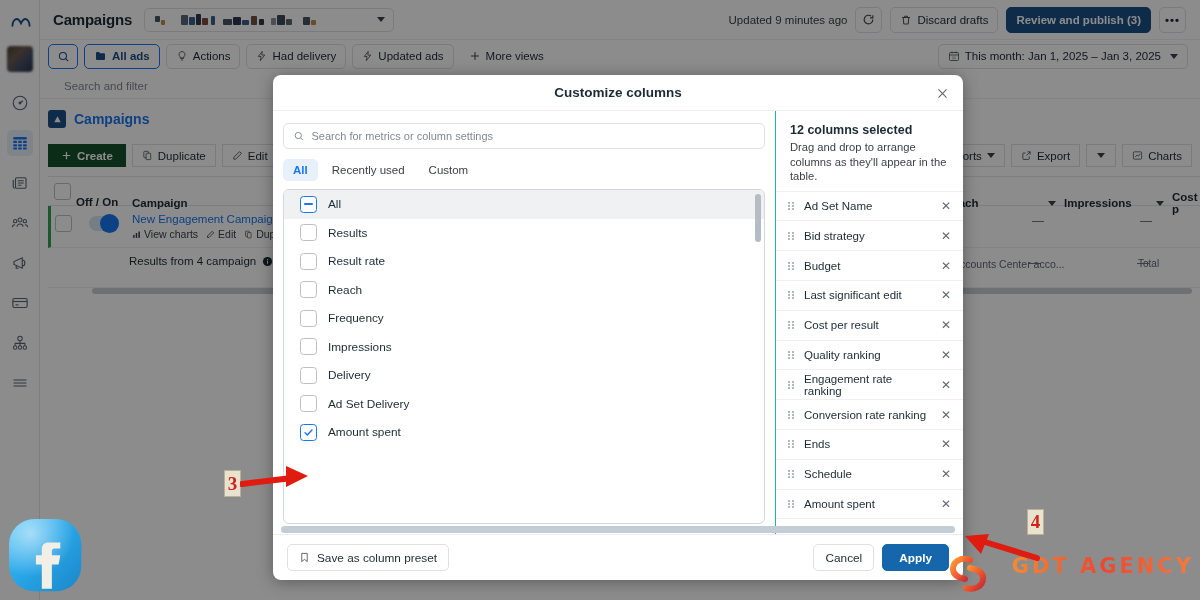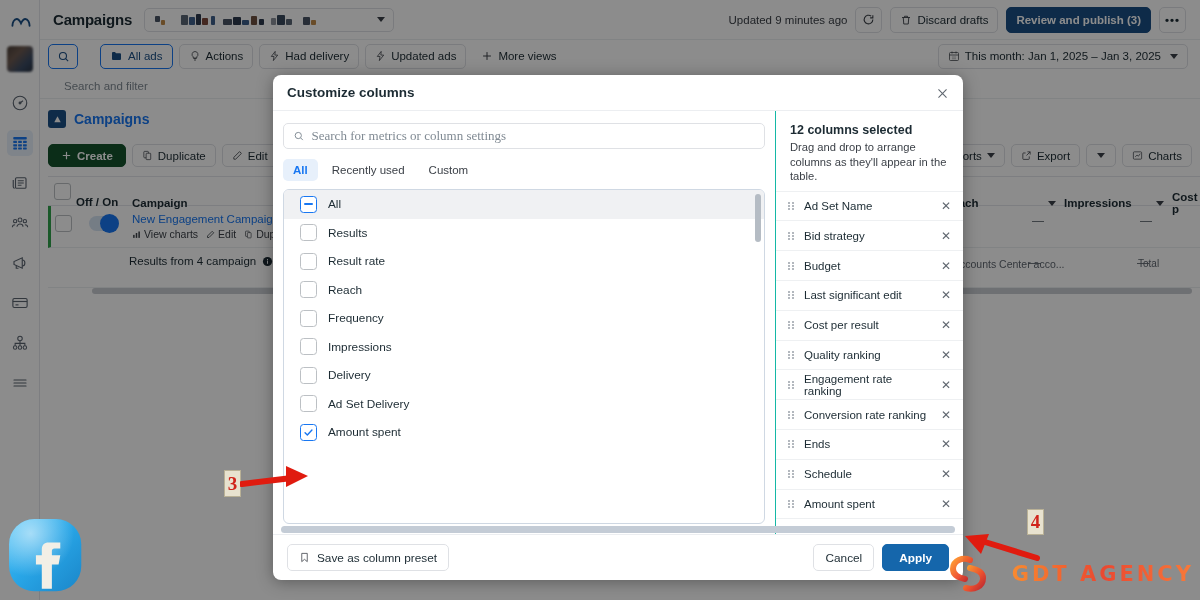--- a/index.html
+++ b/index.html
@@ -58,39 +58,39 @@
 
   
   .filterbar {
     position:absolute; left:40px; top:40px; right:0; height:32px; background:#fff;
     display:flex; align-items:center; padding:0 8px; gap:6px;
   }
   .fchip {
     height:25px; border:1px solid #dfe1e5; border-radius:5px; background:#fff;
     display:flex; align-items:center; gap:5px; padding:0 9px; font-size:11.5px; color:#1c2b33; white-space:nowrap;
   }
-  .fchip.sel { border-color:#1877f2; color:#1b4f85; font-weight:400;margin-left:16px; }
+  .fchip.sel { border-color:#1877f2; color:#1b4f85; font-weight:700; }
   .fchip.plain { border:none; }
   .fchip.search { width:30px; padding:0; justify-content:center; border-color:#1877f2;}
   .daterange { margin-left:auto; margin-right:4px; }
 
   
   .searchfilter {
     position:absolute; left:40px; top:73px; right:0; height:26px; background:#fff;
     font-size:11.5px; color:#808a93; padding-left:24px; display:flex; align-items:center;
     border-bottom:1px solid #eceef1;
   }
 
   
   .camp-head { position:absolute; left:48px; top:110px; display:flex; align-items:center; gap:8px; }
   .camp-head .sq { width:18px; height:18px; border-radius:3px; background:#1b4f85; display:flex;align-items:center;justify-content:center;}
   .camp-head .t { font-size:14px; font-weight:700; color:#1877f2; }
 
   .actionrow { position:absolute; left:48px; top:144px; display:flex; gap:6px; align-items:center; }
-  .abtn { height:23px; border:1px solid #dfe1e5; border-radius:5px; background:#fff;
+  .abtn { height:23px; border:1px solid #dfe1e5; border-radius:0; background:#fff;
     display:flex; align-items:center; gap:5px; padding:0 9px; font-size:11.5px; color:#1c2b33;}
   .abtn.create { background:#14532d; border-color:#14532d; color:#fff; font-weight:700; padding:0 12px;}
   .rightactions { position:absolute; right:8px; top:144px; display:flex; gap:6px; align-items:center; }
 
   
   .tbl { position:absolute; left:48px; right:0; top:176px; height:115px; }
   .thead { display:flex; height:30px; border-top:1px solid #e4e6eb; border-bottom:1px solid #e4e6eb; align-items:center; }
   .th { font-size:11.5px; font-weight:700; color:#1c2b33; display:flex; align-items:center;margin-top:24px; }
   .th .dd { margin-left:auto; }
   .trow { display:flex; height:42px; align-items:flex-start; border-bottom:1px solid #eceef1; }
@@ -101,32 +101,32 @@
   .sub-actions { display:flex; gap:8px; margin-top:3px; font-size:10.5px; color:#3c4148; align-items:center;}
   .cell-dash { color:#606770; font-size:12px; }
   .hscroll { position:absolute; left:92px; right:8px; top:288px; height:6px; background:#c9ccd1; border-radius:3px;}
 
   
   .modal {
     position:absolute; left:273px; top:75px; width:690px; height:505px; background:#fff;
     border-radius:8px; z-index:50; box-shadow:0 2px 16px rgba(0,0,0,.35); overflow:hidden;
     display:flex; flex-direction:column;
   }
-  .m-head { height:36px; display:flex; align-items:center; padding:0 14px; border-bottom:1px solid #eceef1; position:relative;}
+  .m-head { height:36px; display:flex; align-items:center; padding:0 14px; border-bottom:1px solid #eceef1; position:relative;justify-content:center;}
   .m-title { font-size:13.5px; font-weight:700; color:#1c2b33; }
   .m-close { position:absolute; right:12px; top:9px; width:18px;height:18px; color:#606770; cursor:pointer;
              display:flex;align-items:center;justify-content:center;}
   .m-body { flex:1; display:flex; min-height:0; }
   .m-left { width:502px; padding:12px 10px 0 10px; display:flex; flex-direction:column; min-height:0; }
   .m-right { flex:1; border-left:1px solid #14b8a6; padding:12px 0 0 0; display:flex; flex-direction:column; min-height:0;}
 
   .srch {
     height:26px; border:1px solid #dfe1e5; border-radius:5px; display:flex; align-items:center; gap:7px; padding:0 9px;
   }
-  .srch input { border:none; outline:none; font-size:13px; color:#1c2b33; width:100%; font-family:Liberation Serif, serif; background:transparent;}
+  .srch input { border:none; outline:none; font-size:11px; color:#1c2b33; width:100%; font-family:Liberation Sans, sans-serif; background:transparent;}
   .srch input::placeholder { color:#808a93; }
 
   .tabs { display:flex; gap:4px; margin:10px 0 8px 0; }
   .tab { height:22px; padding:0 10px; display:flex; align-items:center; font-size:11.5px; color:#3c4148; border-radius:5px;}
   .tab.active { background:#e7f0fb; color:#1877f2; font-weight:700; }
 
   .listwrap {
     flex:1; border:1px solid #cfd8e3; border-radius:6px; overflow:hidden; position:relative; min-height:0; margin-bottom:10px;
   }
   .list { height:100%; overflow:hidden; }
@@ -158,21 +158,21 @@
 
   
   .anno { position:absolute; z-index:70; }
   .anno-box {
     background:#e8e2cf; border:1px solid #b9b196; color:#d0241b; font-weight:700;
     font-size:19px; display:flex; align-items:center; justify-content:center;
     font-family:"Liberation Serif", serif;
   }
   
   .fb-logo { position:absolute; left:4px; bottom:2px; width:84px; height:84px; z-index:60; }
-  .gdt { position:absolute; right:6px; bottom:6px; z-index:60; display:flex; align-items:center; gap:20px; opacity:.95;}
+  .gdt { position:absolute; right:6px; bottom:6px; z-index:60; display:flex; gap:20px; opacity:.95;}
   .gdt-text { font-size:21px; font-weight:700; letter-spacing:3px; font-family:"DejaVu Sans", sans-serif;
     background:linear-gradient(90deg,#ff8a2b,#f0452d,#ff7a35); -webkit-background-clip:text; background-clip:text; color:transparent;}
 </style>
 </head>
 <body>
 
 <div id="app">
 
   <div class="bg-layer">
 

